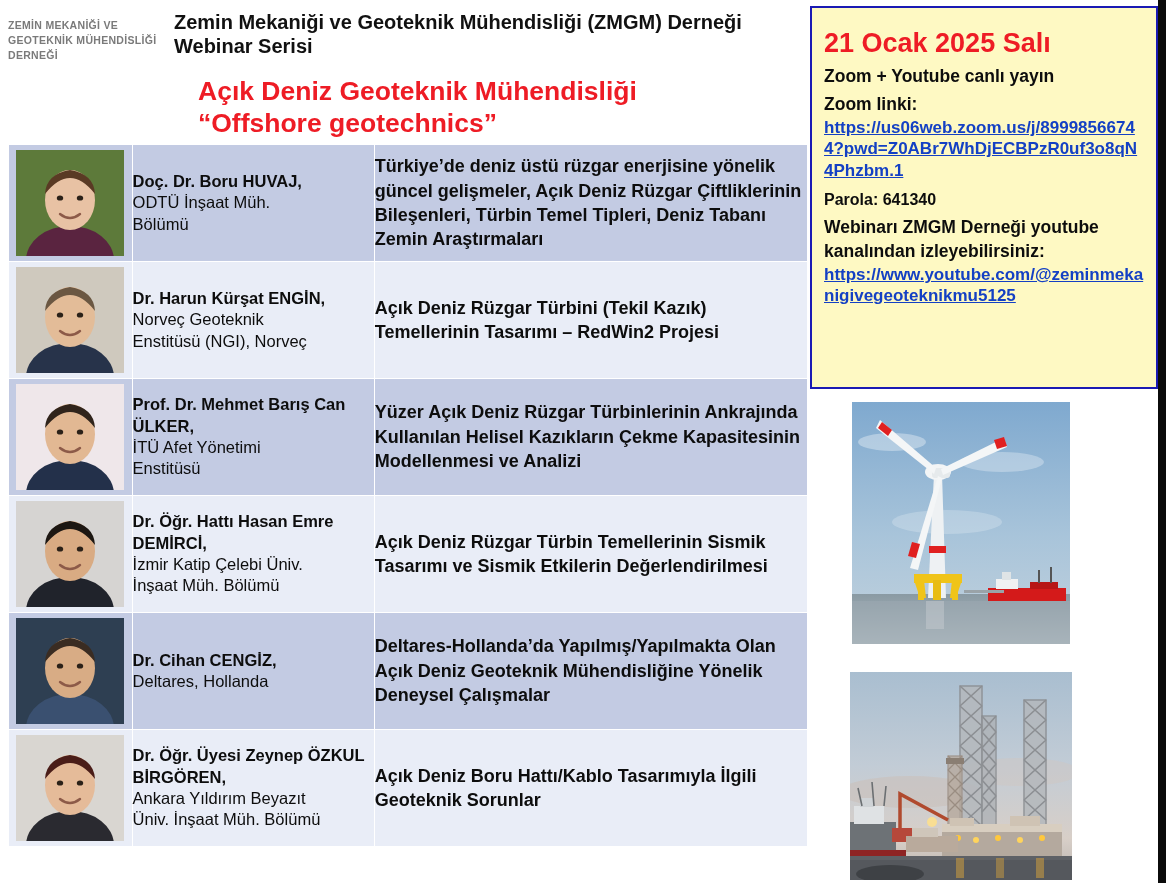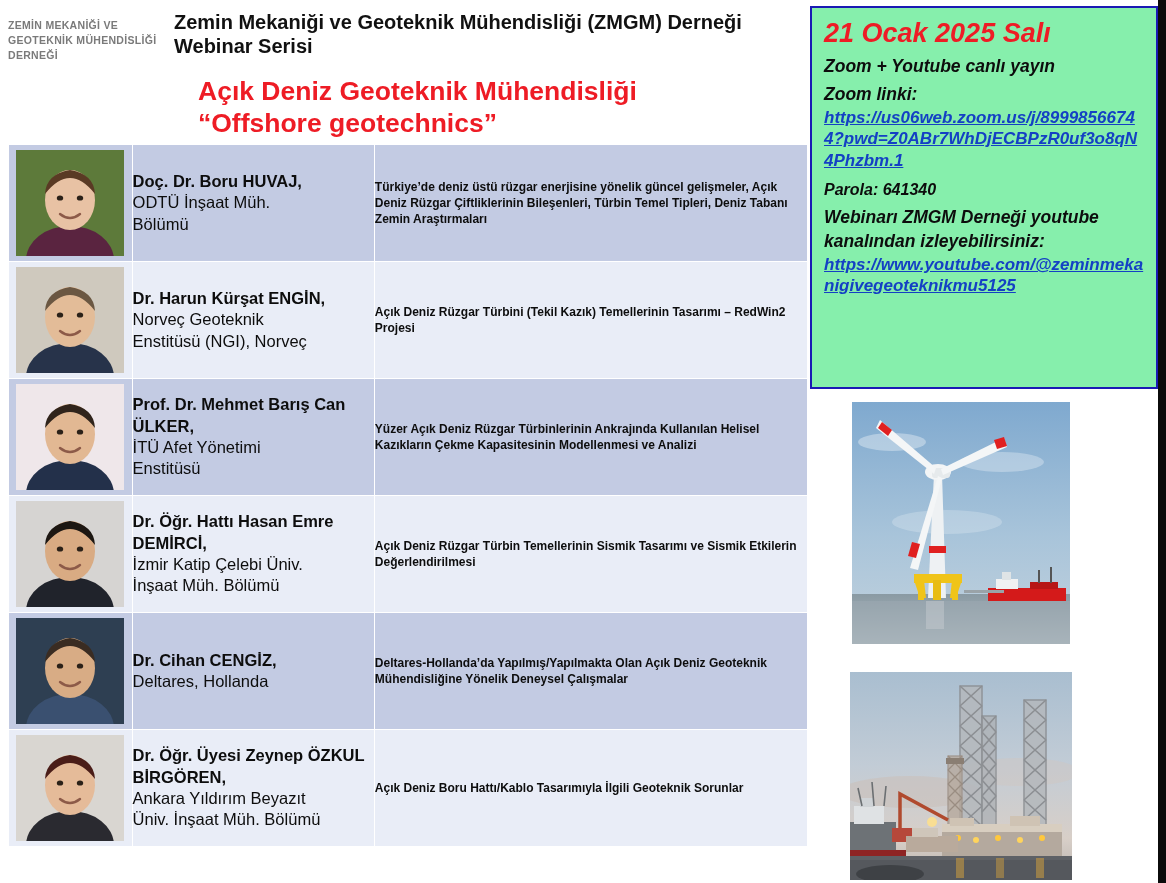--- a/index.html
+++ b/index.html
@@ -134,37 +134,36 @@
     background: #b9bfc9;
   }
 
   .name-text {
     font-size: 16.5px;
     color: #0d0d0d;
     line-height: 1.30;
   }
   .name-text .b { font-weight: bold; }
   .topic-text {
-    font-size: 12px;
+    font-size: 18px;
     font-weight: bold;
     color: #0d0d0d;
     line-height: 1.36;
   }
 
   
   #info-box {
     position: absolute;
     left: 810px; top: 6px;
     width: 348px;
     height: 383px;
-    background: #86efac;
+    background: #fef9c3;
     border: 2px solid #1a1ab4;
     box-sizing: border-box;
-    padding: 10px 12px 6px 12px;
-    font-style: italic;
+    padding: 20px 12px 6px 12px;
   }
   .ib-date {
     color: #ee1c25;
     font-size: 27px;
     font-weight: bold;
     line-height: 1.16;
     margin: 0 0 4px 0;
   }
   .ib-bold {
     color: #0d0d0d;

